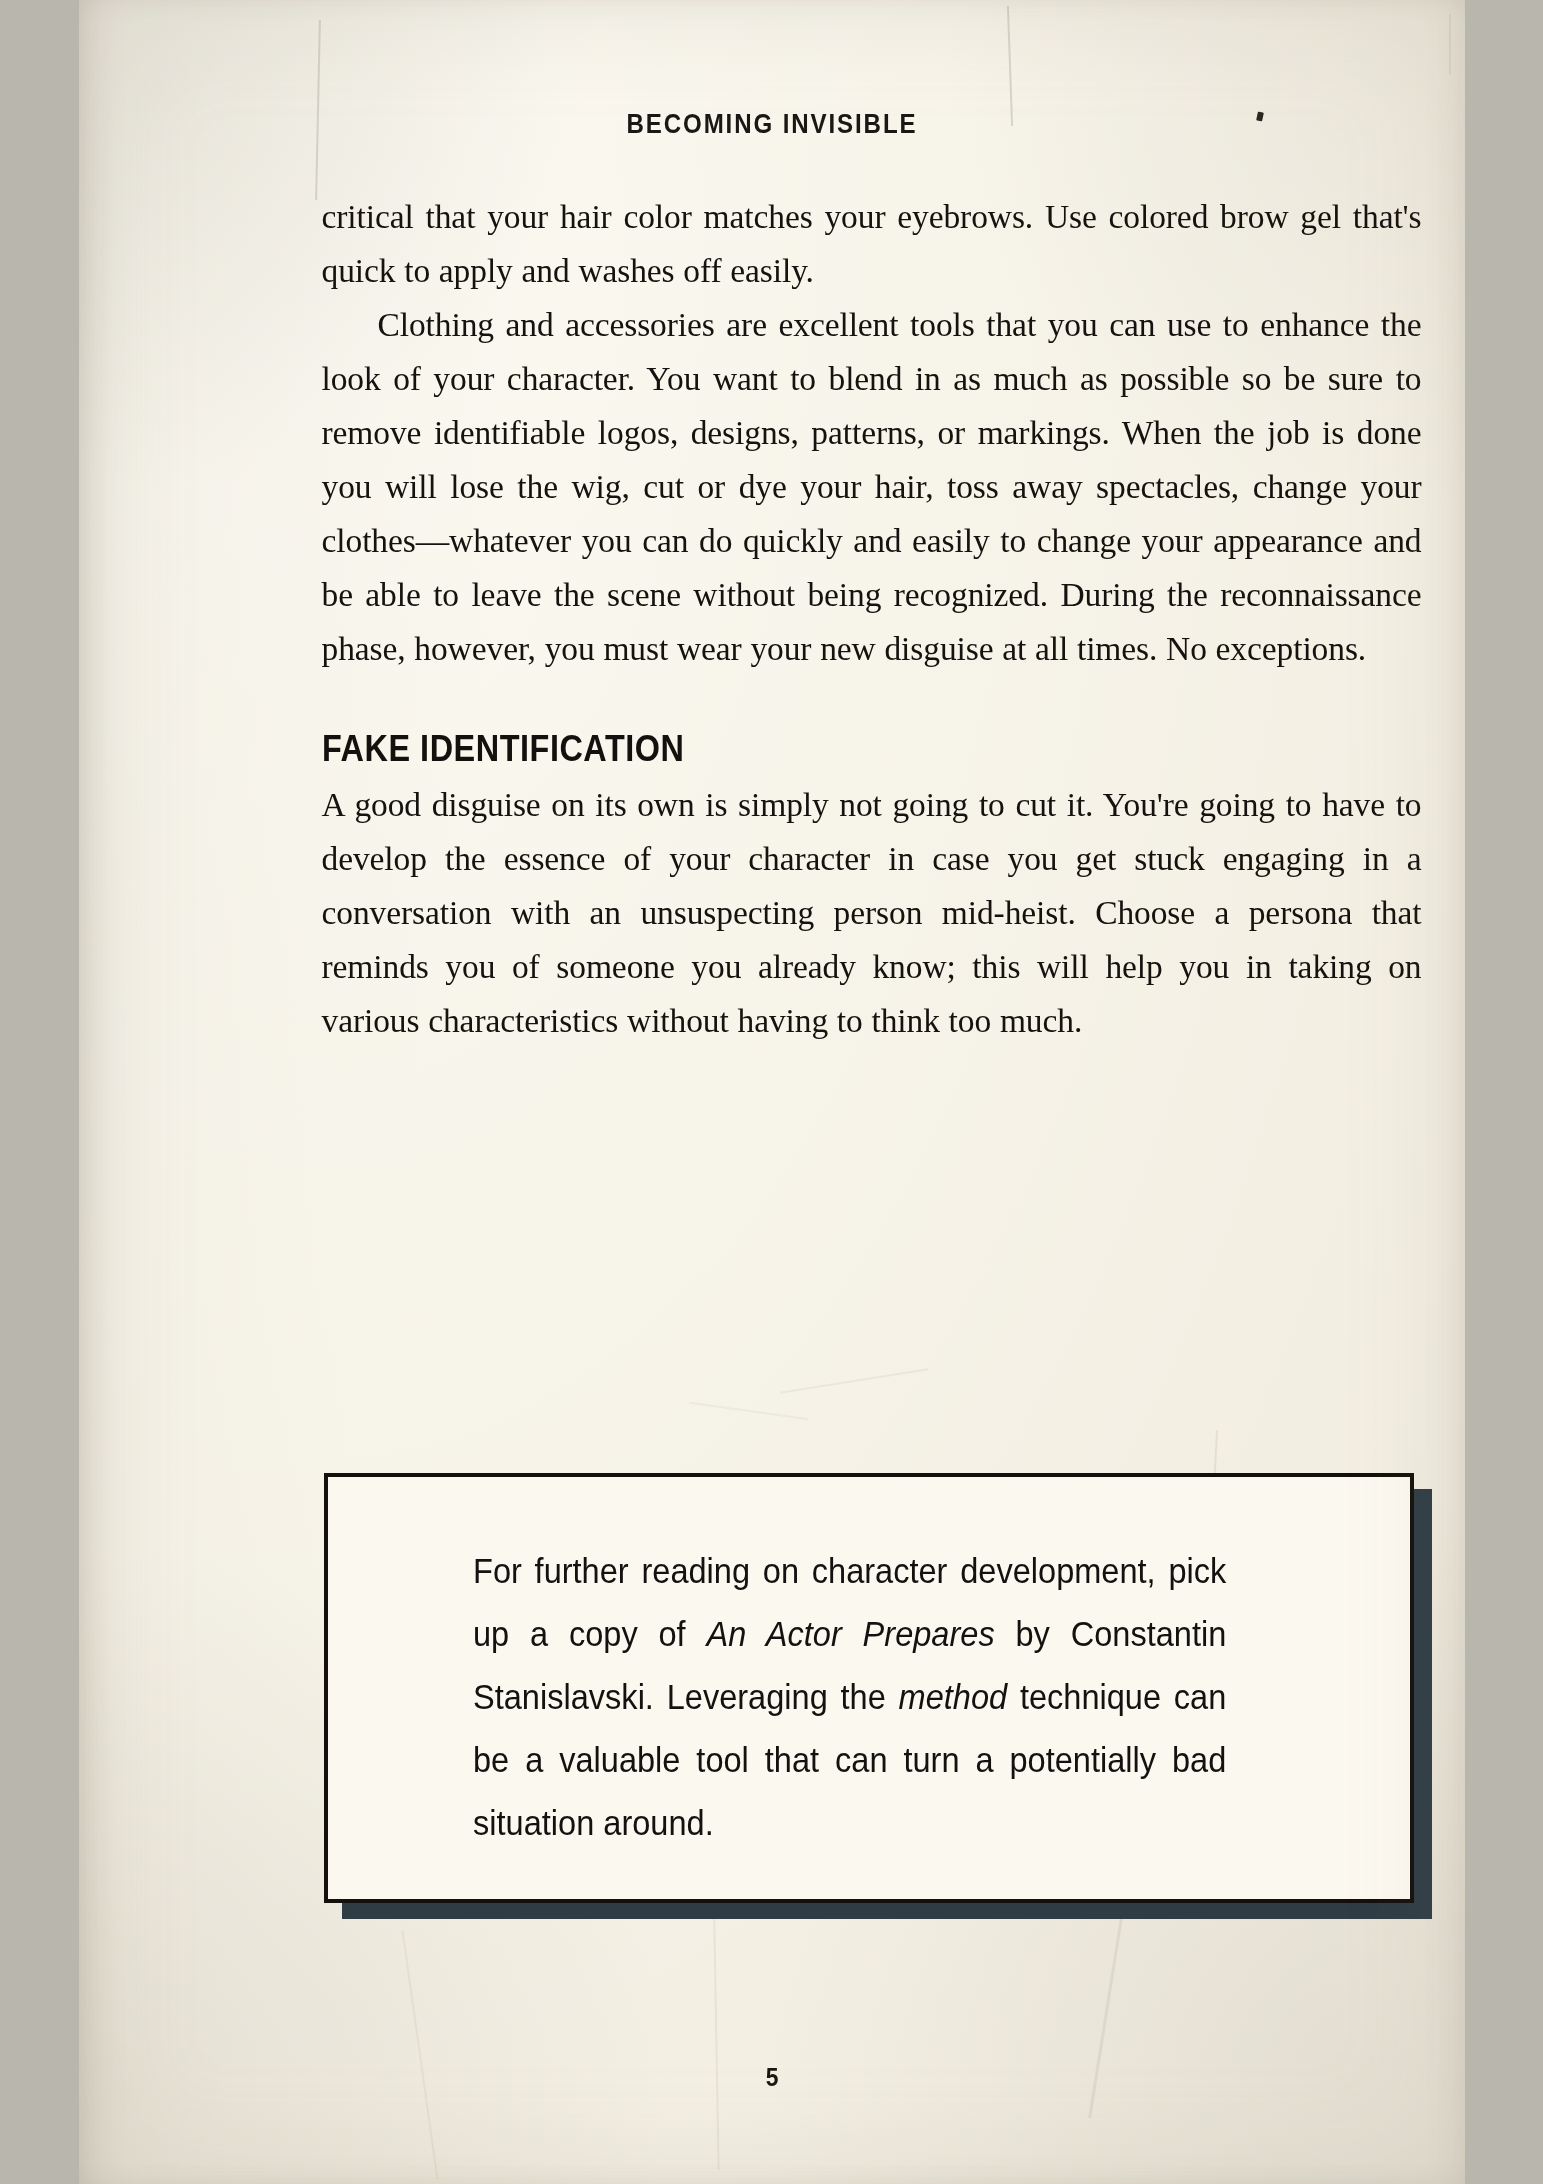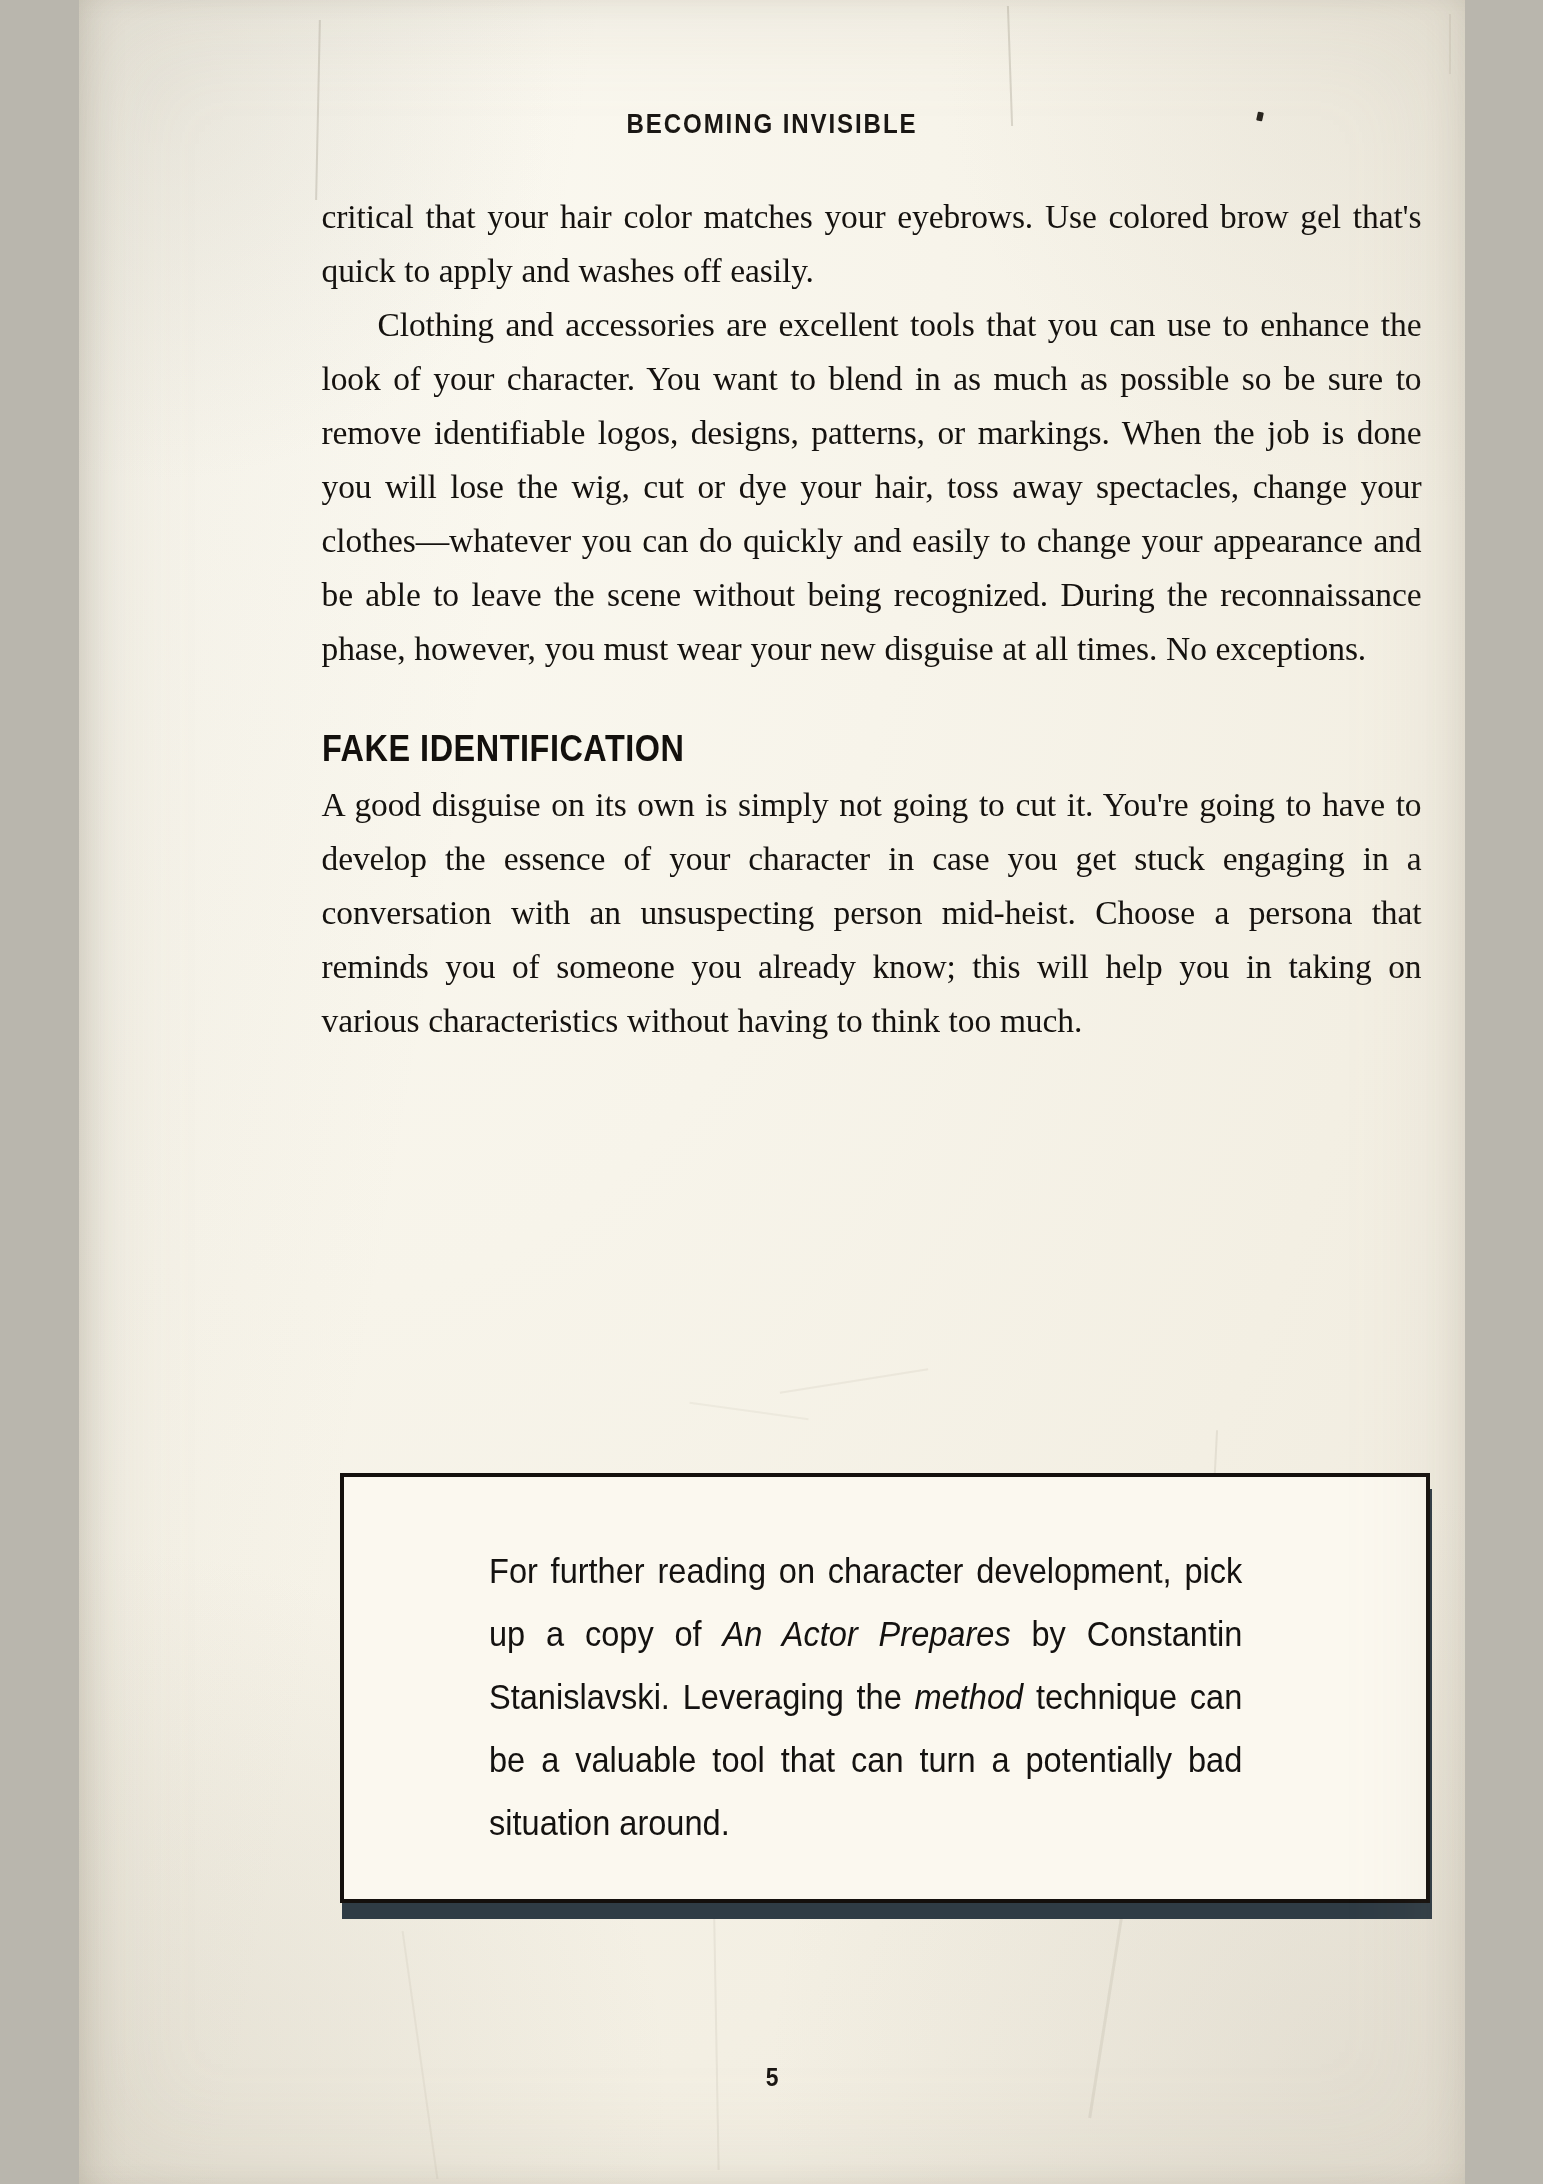--- a/index.html
+++ b/index.html
@@ -121,21 +121,21 @@
   .callout-shadow {
     position: absolute;
     left: 18px;
     top: 16px;
     width: 1090px;
     height: 430px;
     background: #2f3c45;
   }
   .callout-box {
     position: absolute;
-    left: 16px; top: 0;
+    left: 0; top: 0;
     width: 1090px;
     height: 430px;
     box-sizing: border-box;
     border: 4px solid #14100d;
     background: #fbf8ef;
   }
   .callout-text {
     position: absolute;
     left: 145px;
     top: 62px;

